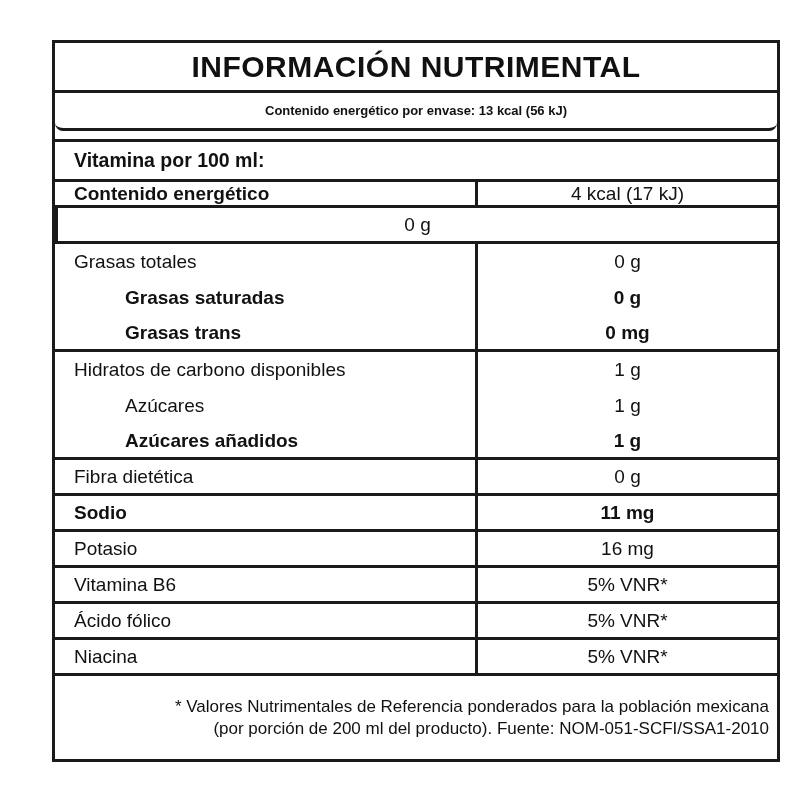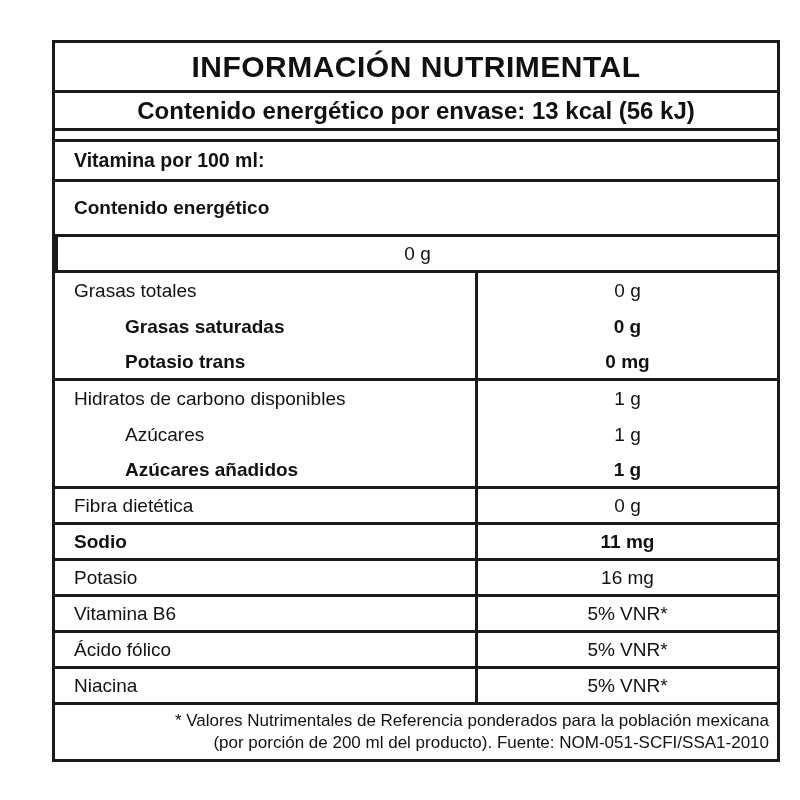--- a/index.html
+++ b/index.html
@@ -25,21 +25,21 @@
     height: 50px;
     border-bottom: 3px solid #1a1a1a;
     display: flex; align-items: center; justify-content: center;
     font-weight: bold; font-size: 30px; letter-spacing: 0.5px;
   }
 
   .envase-section {
     height: 38px;
     border-bottom: 3px solid #1a1a1a;
     display: flex; align-items: center; justify-content: center;
-    font-weight: bold; font-size: 24px;
+    font-weight: bold; font-size: 13px; border-radius: 8px;
   }
 
   .gap-rule {
     height: 11px;
     border-bottom: 3px solid #1a1a1a;
   }
 
   .cantidad-section {
     height: 40px;
     border-bottom: 3px solid #1a1a1a;
@@ -48,21 +48,21 @@
     font-weight: bold; font-size: 19.5px;
   }
 
   .nutrient-table { display: flex; flex-direction: column; }
 
   .t-row {
     display: flex;
     height: 36px;
     font-size: 19px;
   }
-  .t-row.tall { height: 55px; }
+  .t-row.tall { height: 26px; }
   .t-row.rule-below { border-bottom: 3px solid #1a1a1a; }
 
   .cell-label {
     flex: 0 0 420px;
     display: flex; align-items: center;
     padding-left: 19px;
     overflow: hidden; white-space: nowrap;
   }
   .cell-value {
     flex: 1 1 auto;
@@ -96,38 +96,39 @@
     <div class="envase-section">Contenido energético por envase: 13 kcal (56 kJ)</div>
 
     <div class="gap-rule"></div>
 
     <div class="cantidad-section">Vitamina por 100 ml:</div>
 
     <div class="nutrient-table">
 
       <div class="t-row tall rule-below bold-label">
         <div class="cell-label">Contenido energético</div>
+        <div class="cell-value">4 kcal (17 kJ)</div>
       </div>
 
       <div class="t-row rule-below">
         <div class="cell-value">0 g</div>
       </div>
 
       <div class="t-row">
         <div class="cell-label">Grasas totales</div>
         <div class="cell-value">0 g</div>
       </div>
 
       <div class="t-row indent bold-label bold-value">
         <div class="cell-label">Grasas saturadas</div>
         <div class="cell-value">0 g</div>
       </div>
 
       <div class="t-row rule-below indent bold-label bold-value">
-        <div class="cell-label">Potasio trans</div>
+        <div class="cell-label">Grasas trans</div>
         <div class="cell-value">0 mg</div>
       </div>
 
       <div class="t-row">
         <div class="cell-label">Hidratos de carbono disponibles</div>
         <div class="cell-value">1 g</div>
       </div>
 
       <div class="t-row indent">
         <div class="cell-label">Azúcares</div>

